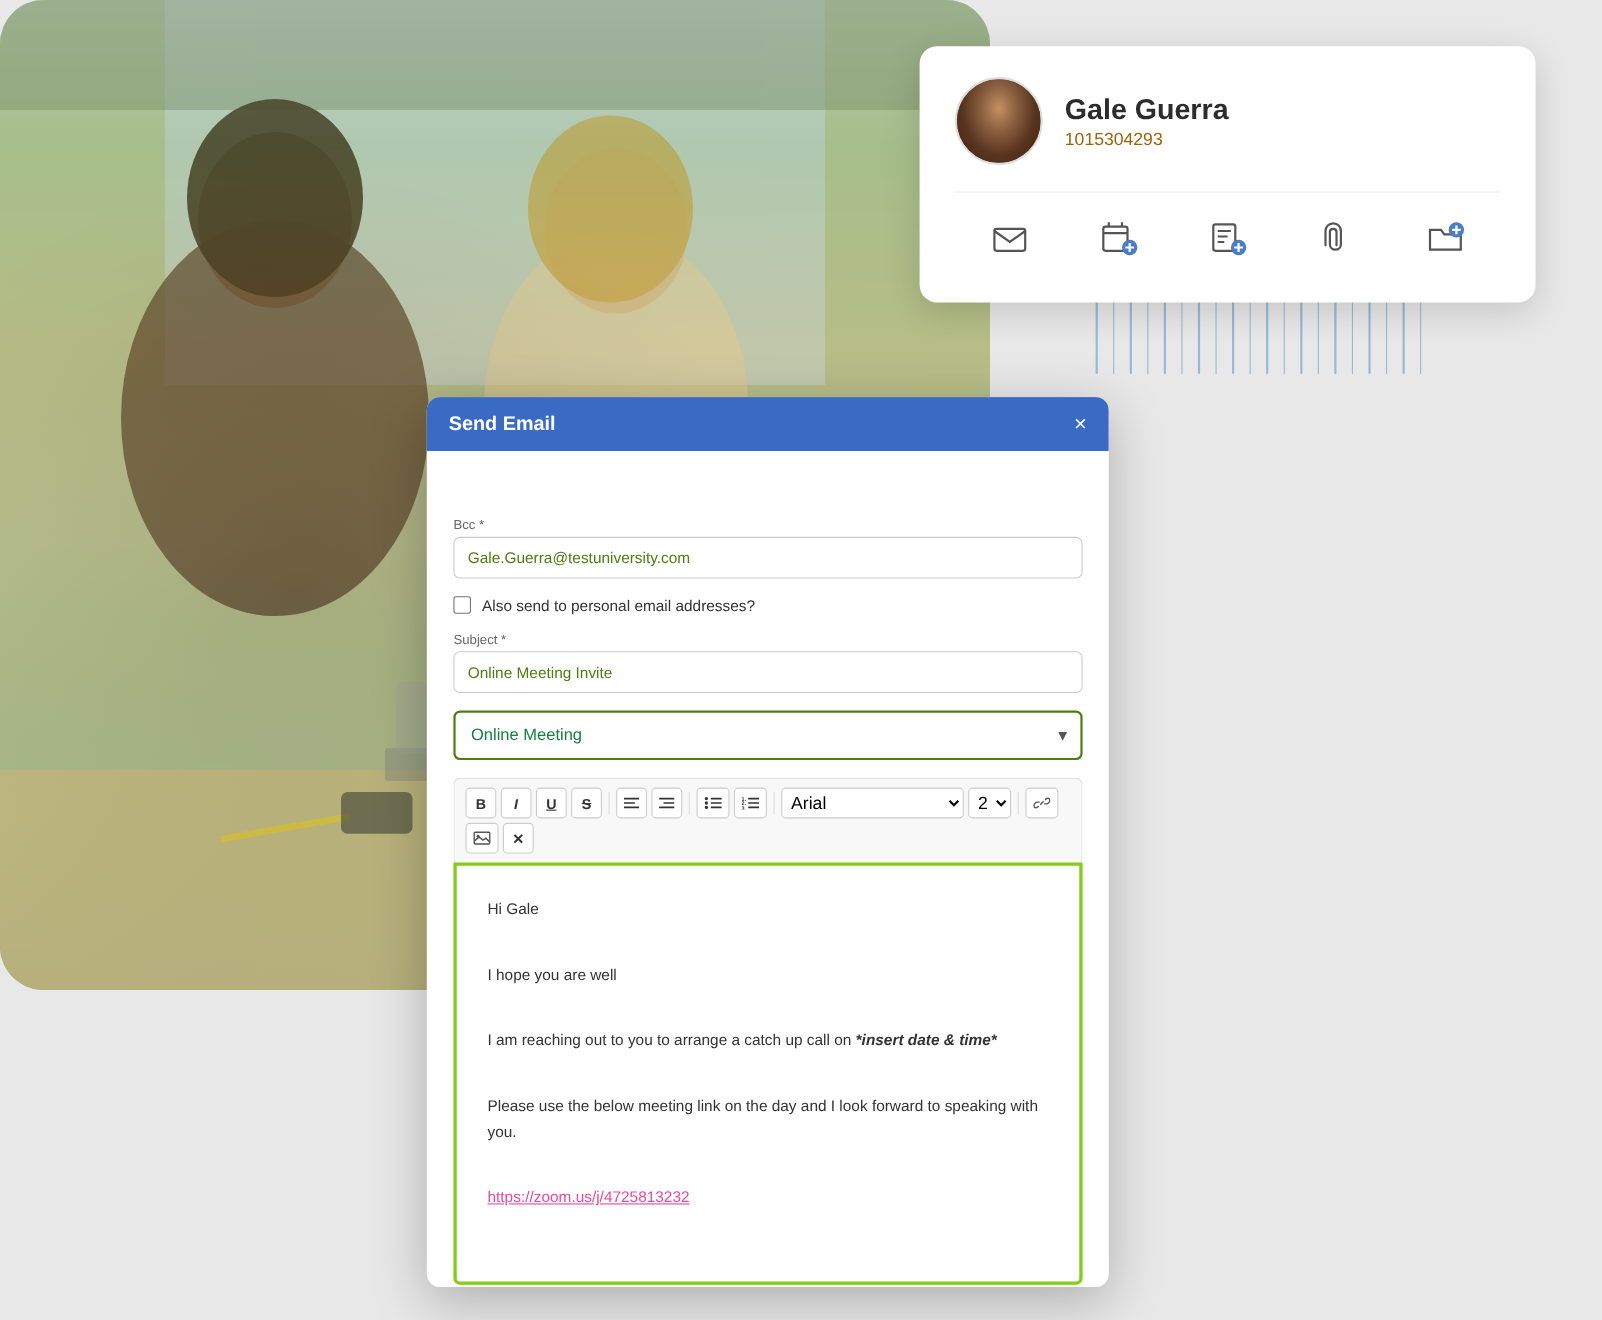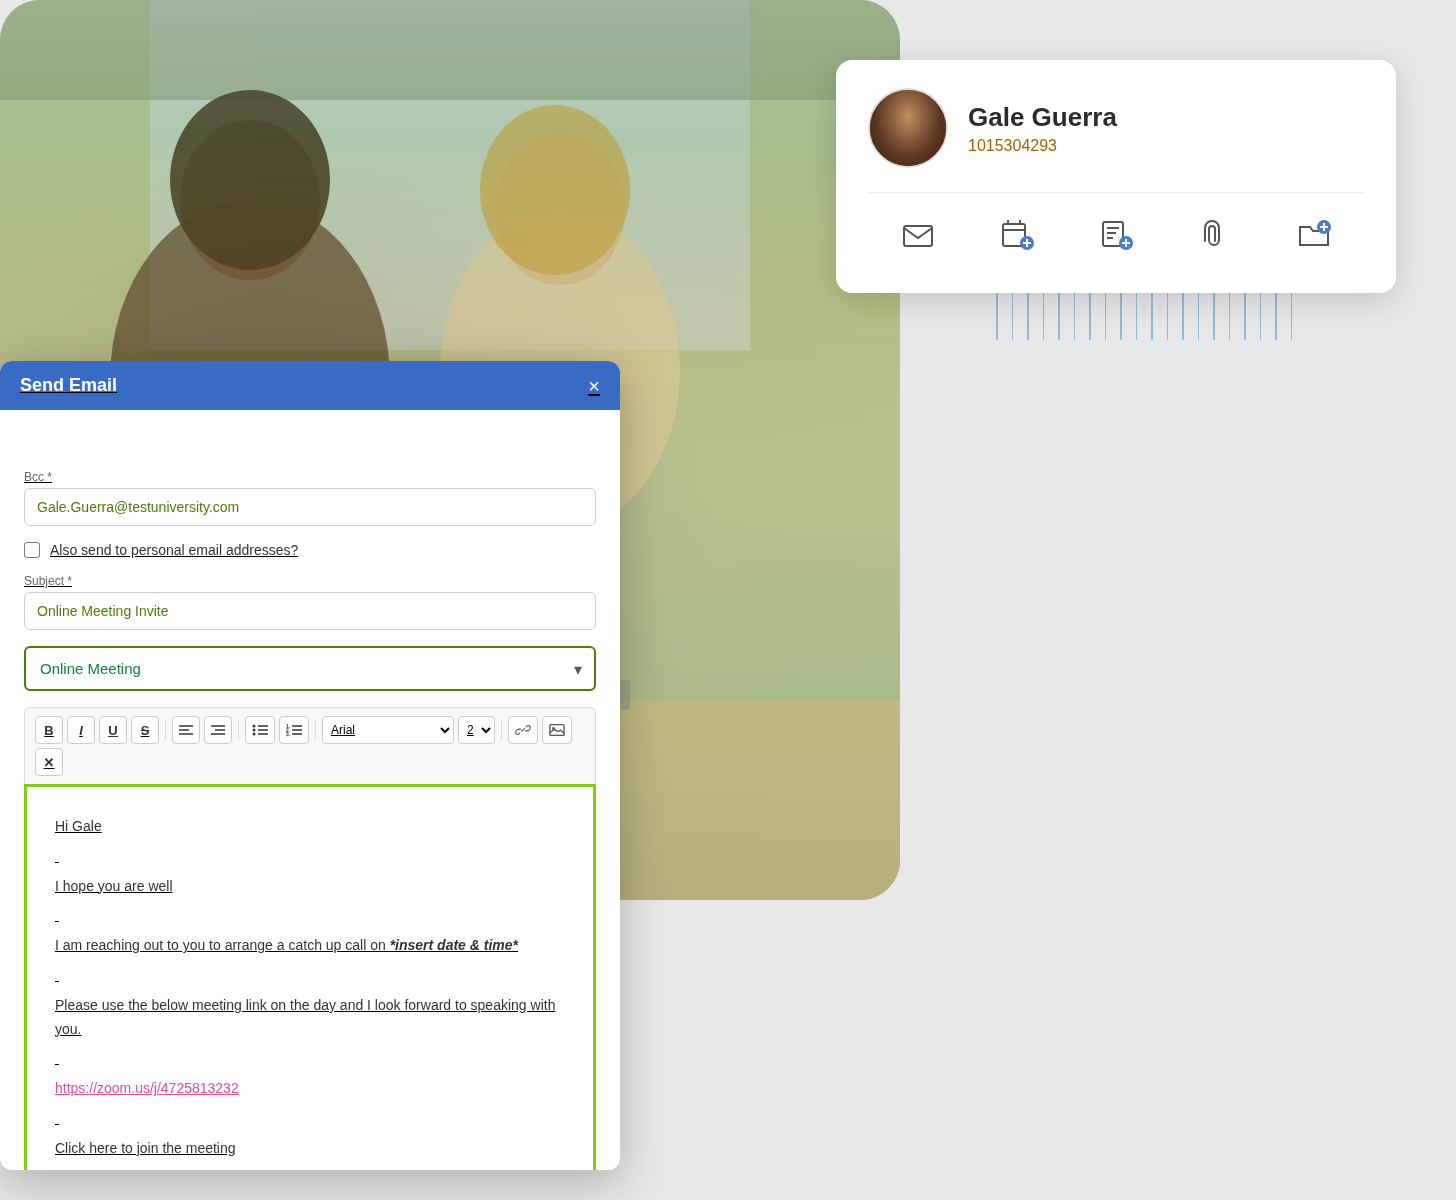--- a/index.html
+++ b/index.html
@@ -29,21 +29,21 @@
       top: 0; left: 0; right: 0; bottom: 0;
       background:
         radial-gradient(ellipse at 30% 60%, rgba(60,30,10,0.4) 0%, transparent 50%),
         radial-gradient(ellipse at 65% 55%, rgba(200,170,130,0.3) 0%, transparent 45%),
         linear-gradient(180deg, #b8d4c0 0%, #90b880 15%, #c8b870 35%, #d4c890 55%, #a0b080 75%, #808870 100%);
     }
 
     
     .profile-card {
       position: absolute;
-      top: 60px;
+      top: 42px;
       right: 60px;
       width: 560px;
       background: white;
       border-radius: 16px;
       box-shadow: 0 8px 32px rgba(0,0,0,0.15);
       padding: 28px 32px;
     }
 
     .profile-header {
       display: flex;
@@ -117,23 +117,22 @@
       background: #4a8ac4;
       border-radius: 1px;
     }
 
     
     .modal-overlay {
       position: absolute;
       top: 0; left: 0; right: 0; bottom: 0;
       display: flex;
       align-items: flex-end;
-      justify-content: flex-start;
+      justify-content: center;
       padding: 0 60px 30px 0;
-      text-decoration: underline;
     }
 
     .modal {
       width: 620px;
       background: white;
       border-radius: 12px;
       box-shadow: 0 12px 48px rgba(0,0,0,0.25);
       overflow: hidden;
       max-height: 820px;
     }
@@ -265,21 +264,21 @@
       width: 1px;
       height: 20px;
       background: #ddd;
       margin: 0 2px;
     }
 
     .toolbar-select {
       height: 28px;
       border: 1px solid #ccc;
       border-radius: 4px;
-      font-size: 12px;
+      font-size: 16px;
       padding: 0 4px;
       background: white;
       cursor: pointer;
     }
 
     
     .editor-body {
       border: 3px solid #84cc16;
       border-radius: 0 0 6px 6px;
       padding: 28px;
@@ -552,20 +551,19 @@
           <p>Hi Gale</p>
           <p>&nbsp;</p>
           <p>I hope you are well</p>
           <p>&nbsp;</p>
           <p>I am reaching out to you to arrange a catch up call on <span class="bold-italic">*insert date &amp; time*</span></p>
           <p>&nbsp;</p>
           <p>Please use the below meeting link on the day and I look forward to speaking with you.</p>
           <p>&nbsp;</p>
           <p><a class="link" href="#">https://zoom.us/j/4725813232</a></p>
           <p>&nbsp;</p>
-          <p>Click here to join the meeting</p>
         </div>
 
       </div>
 
     </div>
   </div>
 </div>
 
 </body></html>

